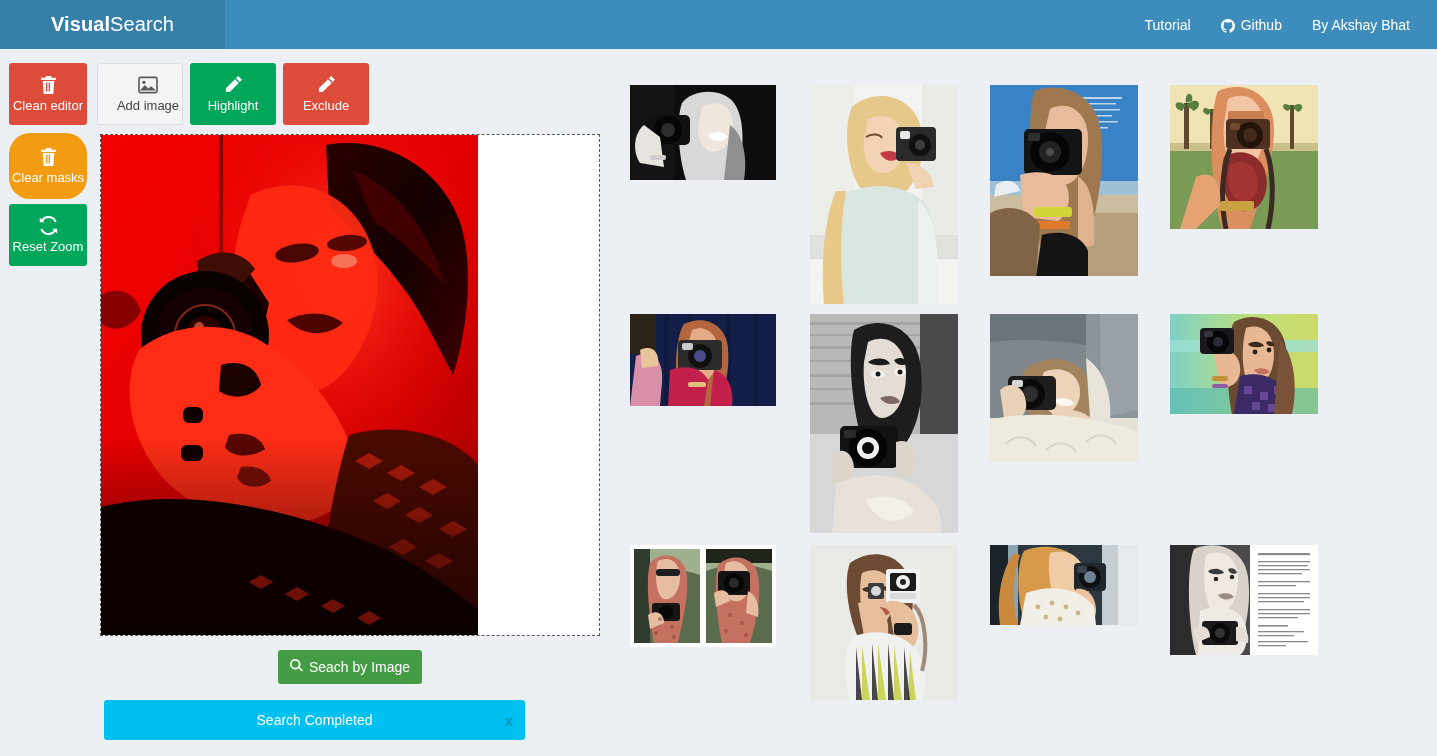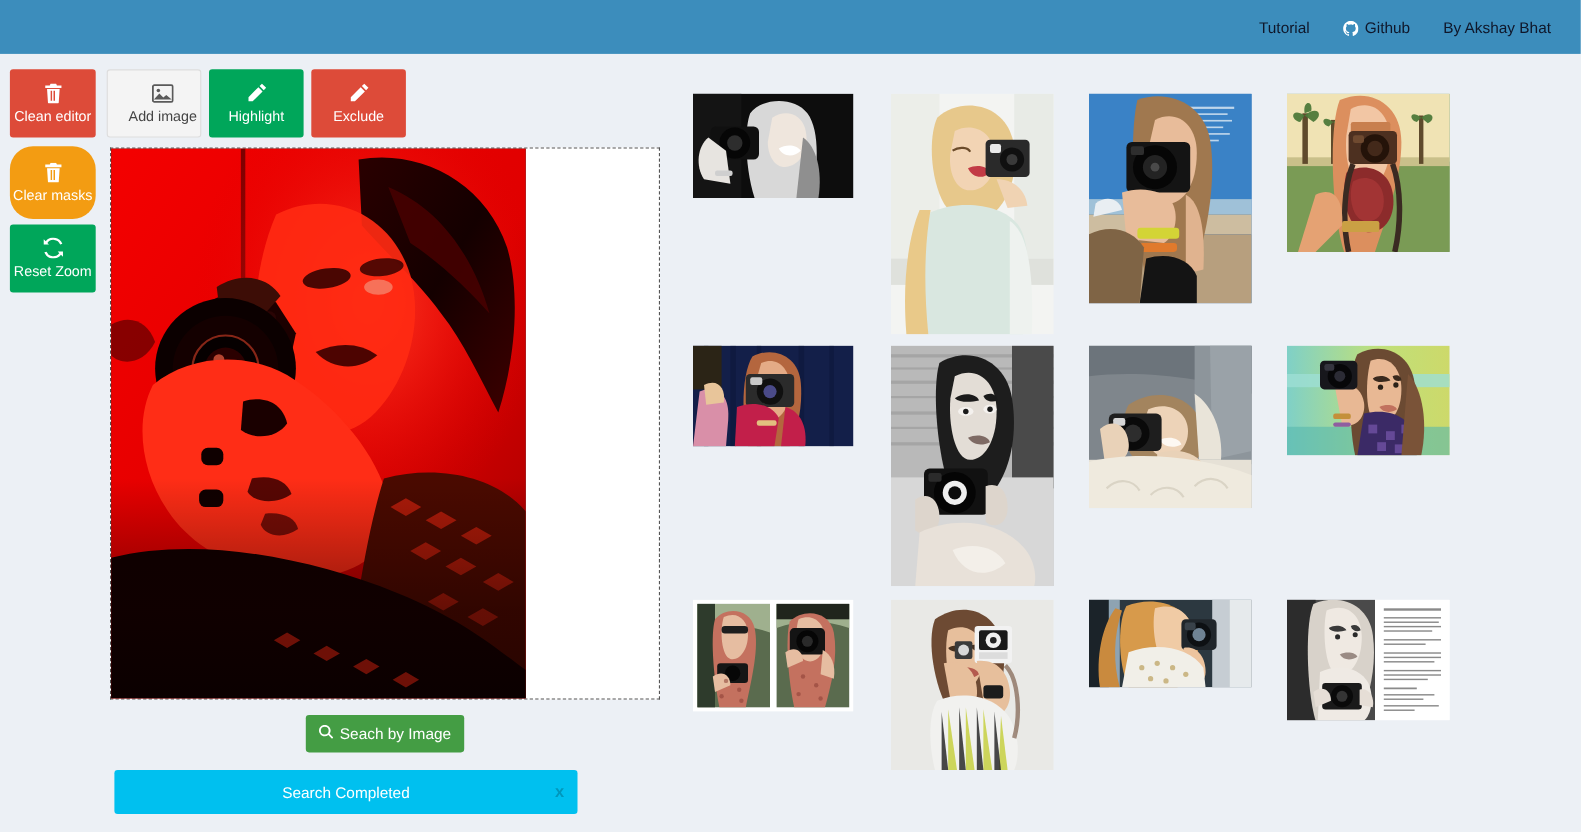--- a/index.html
+++ b/index.html
@@ -28,21 +28,21 @@
     letter-spacing: 0.1px;
   }
   .brand-text b { font-weight: bold; }
   .brand-text span { font-weight: 300; }
   .nav-right {
     position: absolute; top: 0; right: 0; height: 49px;
     display: flex; align-items: center; gap: 0px;
     padding-right: 12px;
   }
   .nav-link {
-    color: #0f172a;
+    color: #ffffff;
     font-size: 14px;
     padding: 15px 15px;
     text-decoration: none;
     display: flex; align-items: center; gap: 6px;
     line-height: 20px;
     cursor: pointer;
   }
   .gh-icon { width: 14px; height: 14px; display: inline-block; }
   
   .editor-panel {
@@ -144,20 +144,25 @@
     overflow: hidden;
     line-height: 0;
     cursor: pointer;
   }
   .result-thumb svg { display: block; width: 100%; height: 100%; }
 </style>
 </head>
 <body>
 
 <div class="navbar">
+  <div class="brand-area">
+    <div class="brand-text">
+      <b>Visual</b><span>Search</span>
+    </div>
+  </div>
   <div class="nav-right">
     <a class="nav-link">
       <span>Tutorial</span>
     </a>
     <a class="nav-link">
       <span class="gh-icon">
         <svg width="14" height="14" viewBox="0 0 16 16" fill="#ffffff">
             <path d="M8 0C3.58 0 0 3.58 0 8c0 3.54 2.29 6.53 5.47 7.59.4.07.55-.17.55-.38 0-.19-.01-.82-.01-1.49-2.01.37-2.53-.49-2.69-.94-.09-.23-.48-.94-.82-1.13-.28-.15-.68-.52-.01-.53.63-.01 1.08.58 1.23.82.72 1.21 1.87.87 2.33.66.07-.52.28-.87.51-1.07-1.78-.2-3.64-.89-3.64-3.95 0-.87.31-1.59.82-2.15-.08-.2-.36-1.02.08-2.12 0 0 .67-.21 2.2.82.64-.18 1.32-.27 2-.27.68 0 1.36.09 2 .27 1.53-1.04 2.2-.82 2.2-.82.44 1.1.16 1.92.08 2.12.51.56.82 1.27.82 2.15 0 3.07-1.87 3.75-3.65 3.95.29.25.54.73.54 1.48 0 1.07-.01 1.93-.01 2.2 0 .21.15.46.55.38A8.01 8.01 0 0016 8c0-4.42-3.58-8-8-8z"></path>
           </svg>
       </span>

